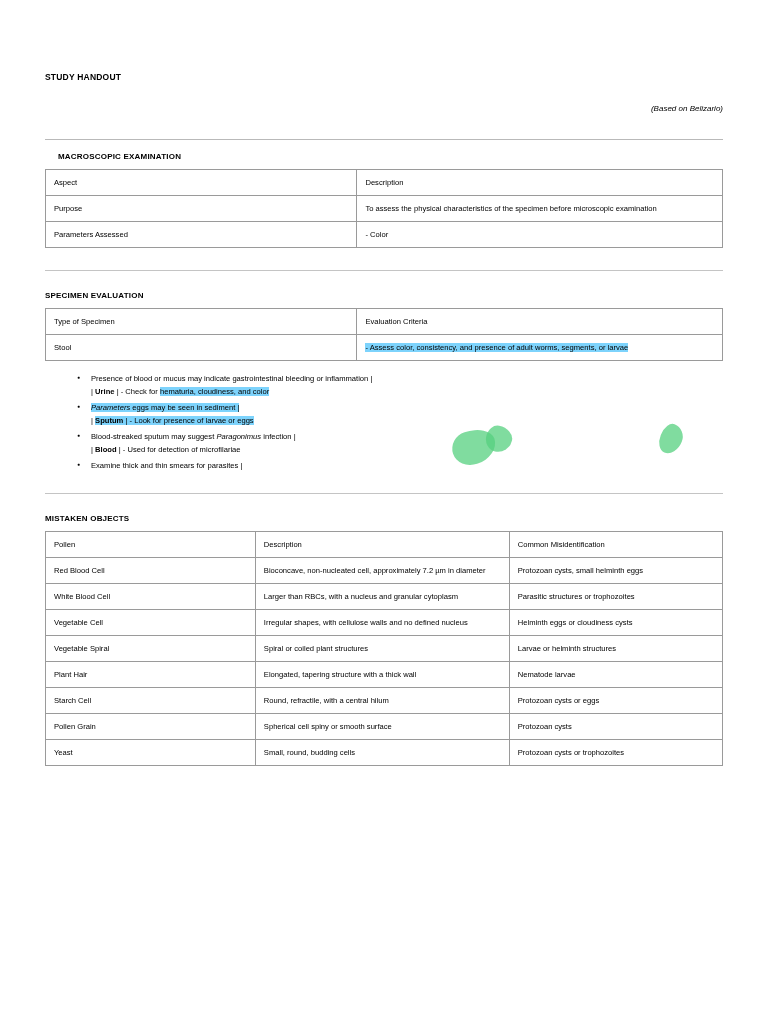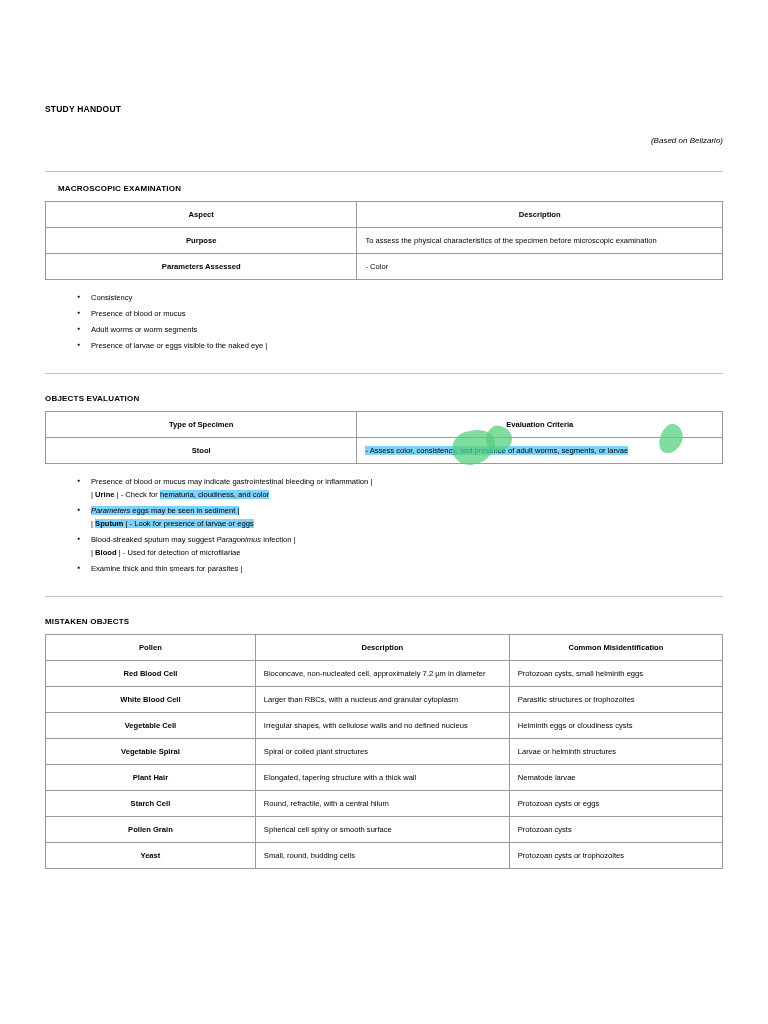--- a/index.html
+++ b/index.html
@@ -11,21 +11,20 @@
     width: 768px;
     height: 1024px;
     font-family: "Liberation Sans", sans-serif;
     color: #000000;
     position: relative;
     overflow: hidden;
   }
   .page {
     padding: 72px 45px 0 45px;
     box-sizing: border-box;
-    margin-top: 32px;
   }
   .doc-title {
     font-size: 8.5px;
     font-weight: bold;
     letter-spacing: 0.2px;
     margin: 0 0 22px 0;
   }
   .subtitle {
     font-size: 8px;
     font-style: italic;
@@ -50,26 +49,24 @@
   }
   table td, table th {
     border: 1px solid #9a9a9a;
     padding: 7px 8px;
     font-size: 7.6px;
     vertical-align: top;
     line-height: 1.45;
     text-align: left;
   }
   table th {
-    text-align: center;
-    font-weight: bold;
+    font-weight: normal;
   }
   .row-label {
-    font-weight: bold;
-    text-align: center;
+    font-weight: normal;
   }
   ul.bullets {
     margin: 12px 0 0 0;
     padding: 0 0 0 46px;
     list-style: none;
   }
   ul.bullets li {
     font-size: 7.6px;
     line-height: 1.45;
     margin-bottom: 5px;
@@ -137,30 +134,24 @@
         <td class="row-label">Purpose</td>
         <td>To assess the physical characteristics of the specimen before microscopic examination</td>
       </tr>
       <tr>
         <td class="row-label">Parameters Assessed</td>
         <td>- Color</td>
       </tr>
     </tbody>
   </table>
 
-  <ul class="bullets">
-    <li>Consistency</li>
-    <li>Presence of blood or mucus</li>
-    <li>Adult worms or worm segments</li>
-    <li>Presence of larvae or eggs visible to the naked eye |</li>
-  </ul>
 
   <hr class="spacer-rule">
 
-  <div class="section-head">OBJECTS EVALUATION</div>
+  <div class="section-head">SPECIMEN EVALUATION</div>
 
   <table>
     <colgroup>
         <col class="col-aspect">
         <col>
       </colgroup>
     <thead>
       <tr>
         <th>Type of Specimen</th>
         <th>Evaluation Criteria</th>

